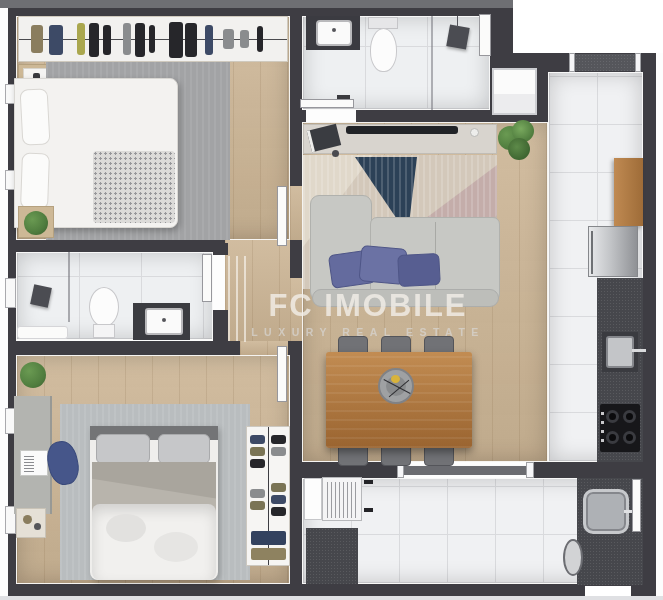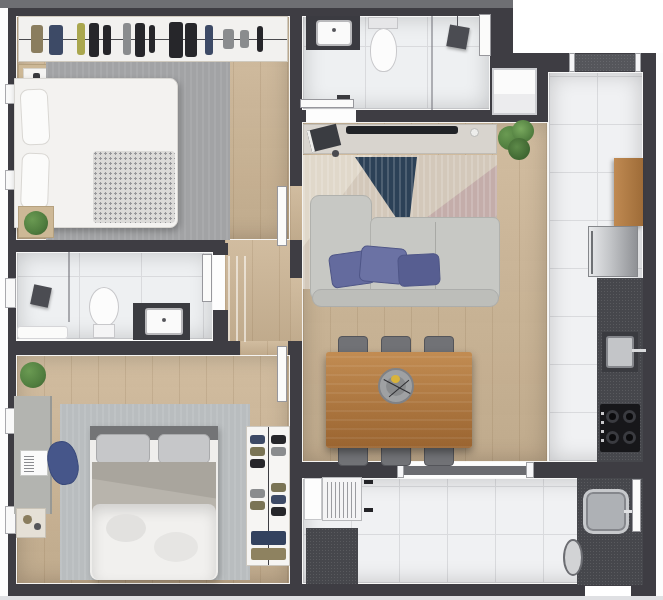--- a/index.html
+++ b/index.html
@@ -266,14 +266,18 @@
   <div class="abs furn" style="left:32px;top:286px;width:18px;height:20px;background:#4b4c52;transform:rotate(12deg);box-shadow:1px 2px 3px rgba(0,0,0,.3);"></div>
   <div class="abs furn" style="left:22px;top:328px;width:44px;height:3px;background:#4a4b50;"></div>
   <div class="abs furn" style="left:17px;top:326px;width:51px;height:13px;background:#fbfbfa;border:1px solid #d5d5d8;border-radius:3px;"></div>
   <div class="abs furn" style="left:89px;top:287px;width:30px;height:40px;background:#fcfcfc;border:1px solid #c8c8cb;border-radius:50%;"></div>
   <div class="abs furn" style="left:93px;top:324px;width:22px;height:14px;background:#f4f4f5;border:1px solid #c8c8cb;"></div>
   <div class="abs furn" style="left:133px;top:303px;width:57px;height:37px;background:#3b3c41;">
     <div class="abs" style="left:12px;top:5px;width:38px;height:27px;background:#fafafa;border:2px solid #b9b9bc;border-radius:3px;"></div>
     <div class="abs" style="left:29px;top:15px;width:4px;height:4px;background:#55555a;border-radius:50%;"></div>
   </div>
 
+  <div class="abs wm" style="left:233px;top:290px;width:270px;">
+    <div class="wm-title">FC IMOBILE</div>
+    <div class="wm-sub">LUXURY REAL ESTATE</div>
+  </div>
 
 </div>
 
 </body></html>

